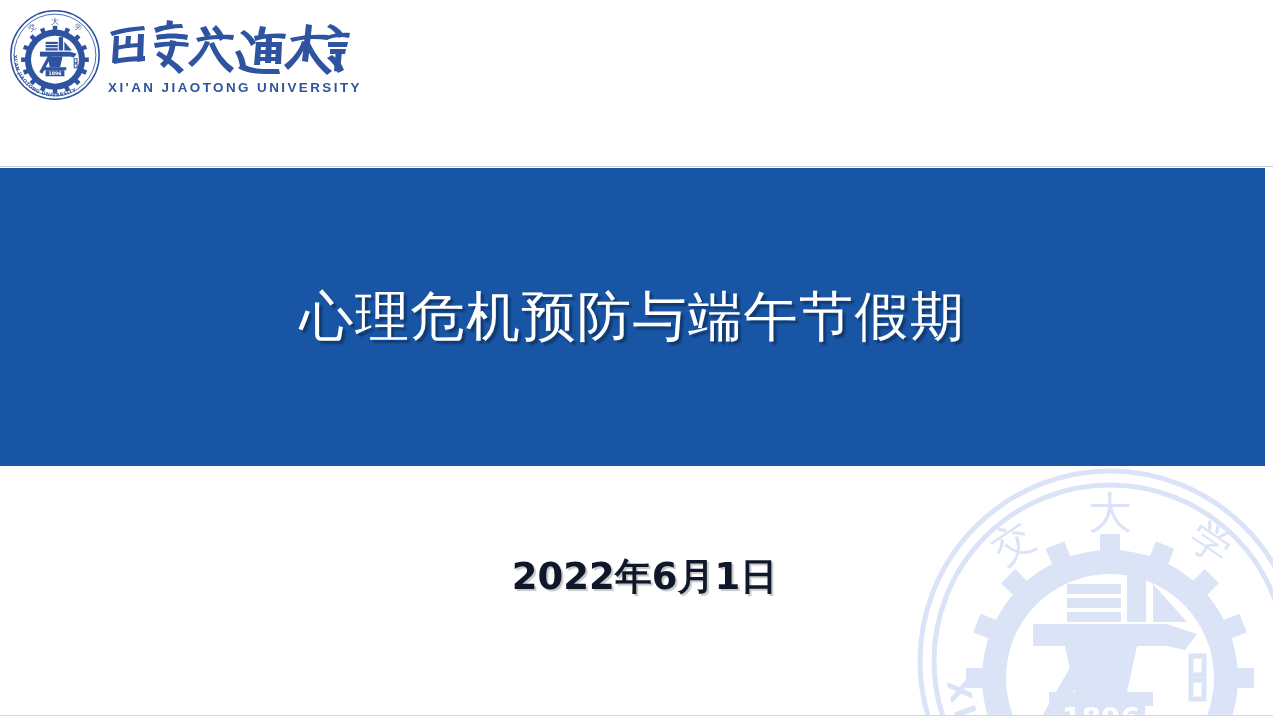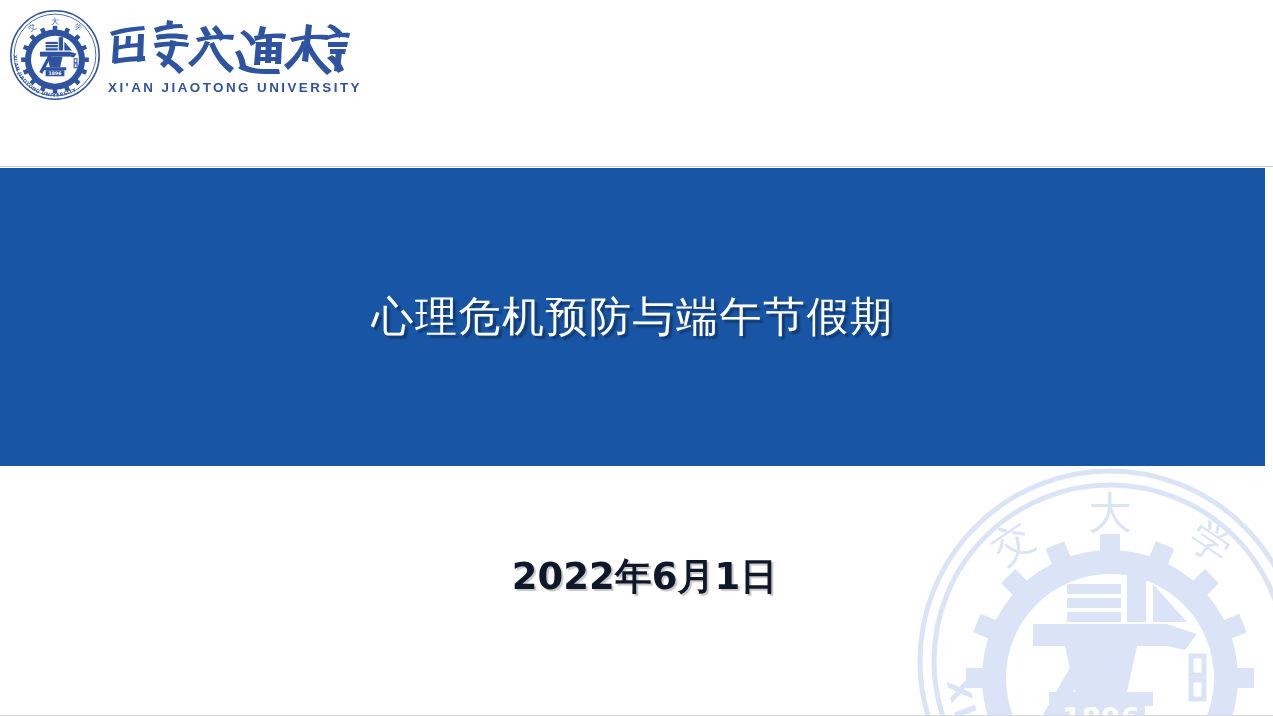--- a/index.html
+++ b/index.html
@@ -80,21 +80,21 @@
     height: 298px;
     background: #1855a5;
     display: flex;
     flex-direction: column;
     align-items: center;
     justify-content: center;
   }
   .title-line {
     color: #ffffff;
     font-family: "DejaVu Serif", "Liberation Serif", serif;
-    font-size: 42px;
+    font-size: 54px;
     font-weight: 400;
     line-height: 1.48;
     letter-spacing: 1.5px;
     text-align: center;
     text-shadow: 3px 3px 2px rgba(0,0,0,0.33);
     white-space: nowrap;
   }
 
   
   .watermark {

